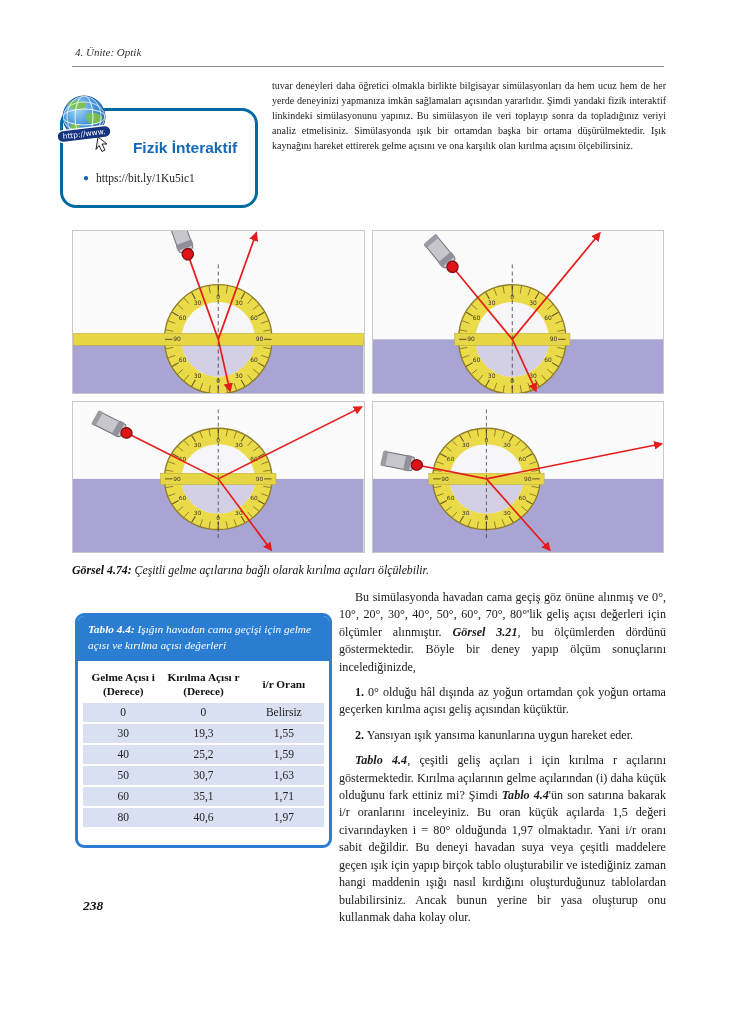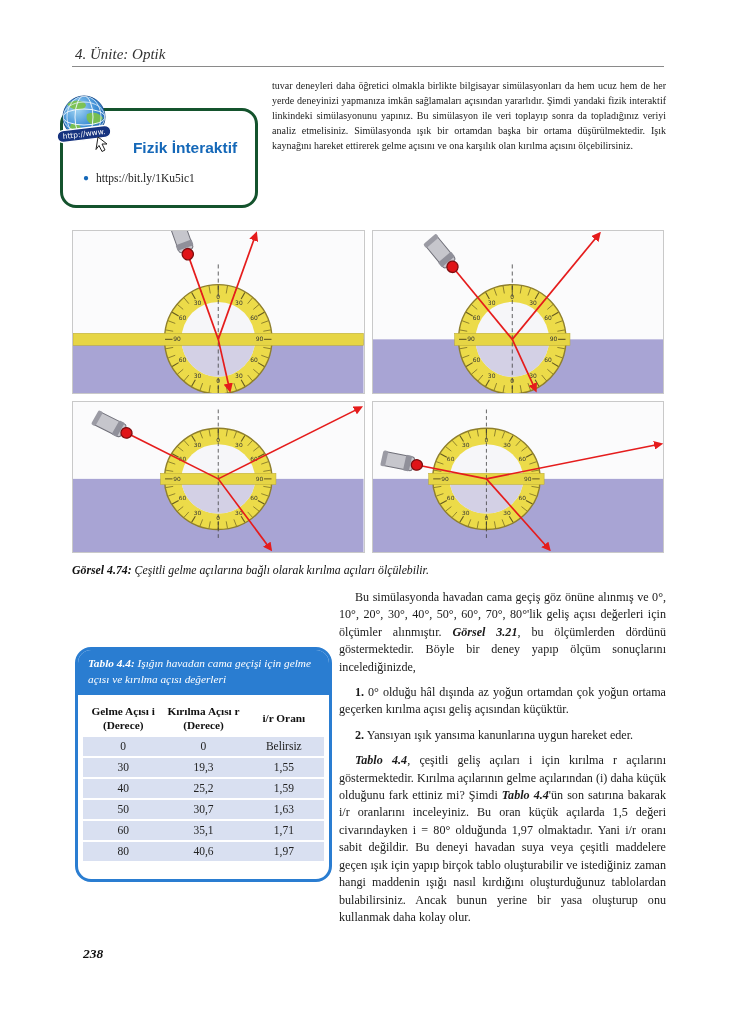--- a/index.html
+++ b/index.html
@@ -1,42 +1,42 @@
 <!DOCTYPE html>
 <html><head>
 <meta charset="utf-8">
 <style>
   *{margin:0;padding:0;box-sizing:border-box}
   body{background:#e9e9e9;font-family:"Liberation Serif",serif}
   .page{position:relative;width:736px;height:1024px;background:#fff;margin:0 auto;overflow:hidden}
-  .running-head{position:absolute;left:75px;top:46px;font-style:italic;font-size:15px;color:#333}
+  .running-head{position:absolute;left:75px;top:46px;font-style:italic;font-size:11px;color:#333}
   .head-rule{position:absolute;left:72px;top:66px;width:592px;border:none;border-top:1px solid #8a8a8a}
-  .interactive-box{position:absolute;left:60px;top:108px;width:198px;height:100px;border:3px solid #14532d;border-radius:16px;background:#fff}
+  .interactive-box{position:absolute;left:60px;top:108px;width:198px;height:100px;border:3px solid #0369a1;border-radius:16px;background:#fff}
   .ibox-title{margin-top:28px;padding-left:52px;text-align:center;font-family:"Liberation Sans",sans-serif;font-weight:bold;font-size:15.5px;color:#1568b8}
   .ibox-link-row{margin-top:15px;padding-left:20px;font-size:11.5px;color:#222;display:flex;align-items:center;gap:7px}
   .bullet{color:#1568b8;font-size:10px;line-height:1}
   .ibox-link{color:#222;text-decoration:none;font-family:"Liberation Serif",serif}
   .globe{position:absolute;left:52px;top:92px;width:70px;height:64px}
   .intro{position:absolute;left:272px;top:79px;width:394px;font-size:10px;line-height:1.49;text-align:justify;color:#1a1a1a}
   .fig-grid{position:absolute;left:72px;top:230px;width:592px;display:grid;grid-template-columns:1fr 1fr;grid-template-rows:164px 152px;gap:7px}
   .panel{width:100%;height:100%;border:1px solid #c9c9c9;background:#fff;display:block}
   .caption{position:absolute;left:72px;top:563px;width:592px;font-size:11.8px;font-style:italic;color:#111}
   .caption .cap-label{font-weight:bold}
-  .table-card{position:absolute;left:75px;top:647px;width:257px;border:3px solid #2a7dd1;border-radius:16px;background:#fff;overflow:hidden}
+  .table-card{position:absolute;left:75px;top:613px;width:257px;border:3px solid #2a7dd1;border-radius:9px;background:#fff;overflow:hidden}
   .table-title{background:#2a7dd1;color:#fff;font-style:italic;font-size:11.3px;line-height:1.4;padding:6px 10px 7px}
   .table-title .t-label{font-weight:bold}
   .table-wrap{padding:4px 5px 16px}
   table.data{width:100%;border-collapse:collapse;table-layout:fixed}
   .data th{font-size:11.3px;font-weight:bold;text-align:center;vertical-align:middle;padding:5px 2px;background:#fff;color:#111;line-height:1.25}
   .data td{font-size:11.5px;text-align:center;padding:3.5px 2px;background:#d9e0f1;border-bottom:2px solid #fff;color:#222}
   .right-col{position:absolute;left:339px;top:589px;width:327px;font-size:12.1px;line-height:1.44;text-align:justify;color:#1a1a1a}
   .right-col p{text-indent:16px;margin-bottom:8px}
   .ref{font-weight:bold;font-style:italic}
   .num{font-weight:bold}
-  .page-number{position:absolute;left:83px;top:946px;font-weight:bold;font-style:italic;font-size:13.5px;color:#111}
+  .page-number{position:absolute;left:83px;top:898px;font-weight:bold;font-style:italic;font-size:13.5px;color:#111}
 </style>
 </head>
 <body>
 
 <div class="page">
 
   <div class="running-head">4. Ünite: Optik</div>
   <hr class="head-rule">
 
   <div class="interactive-box">

